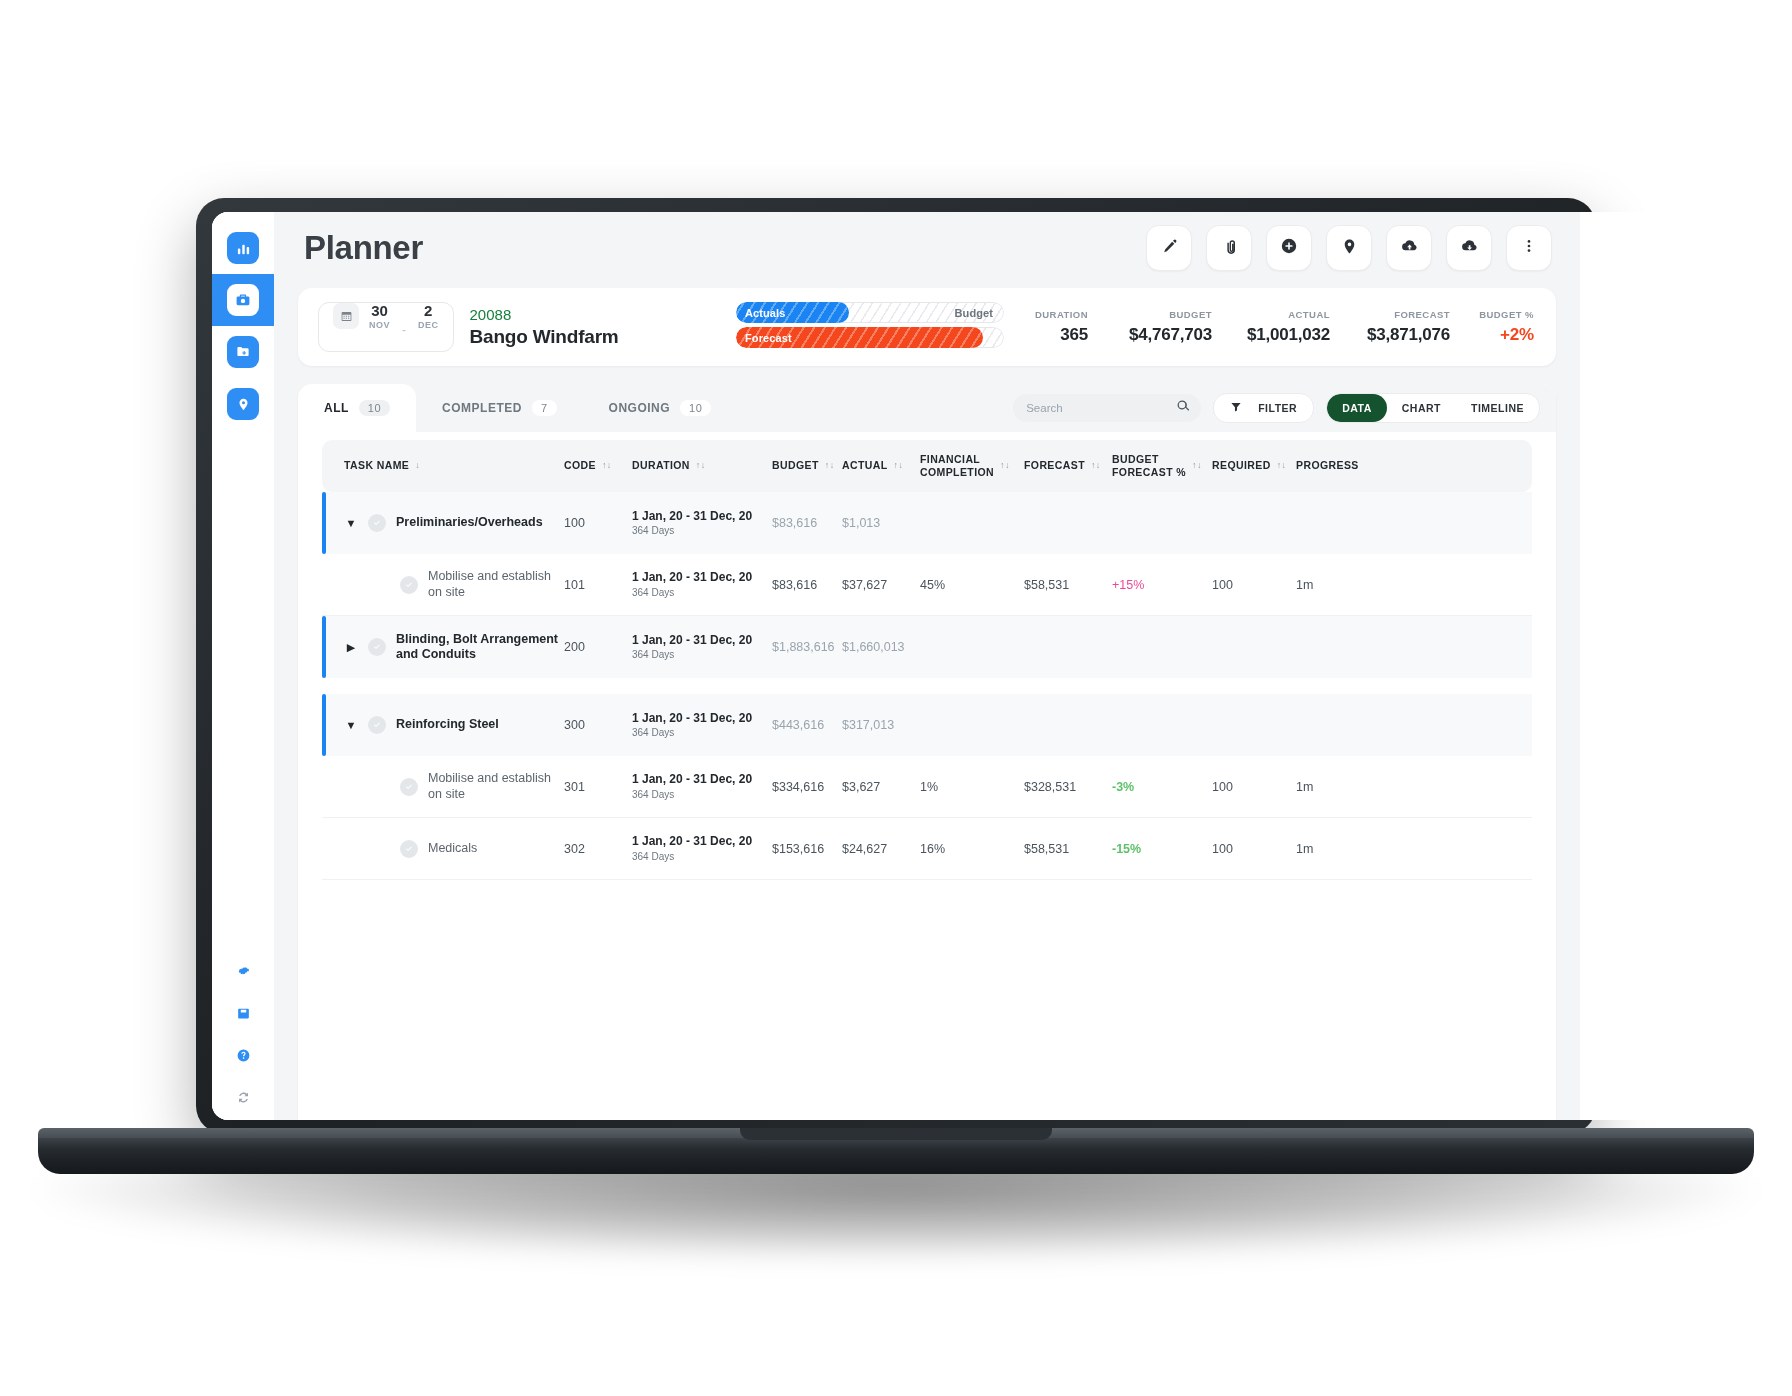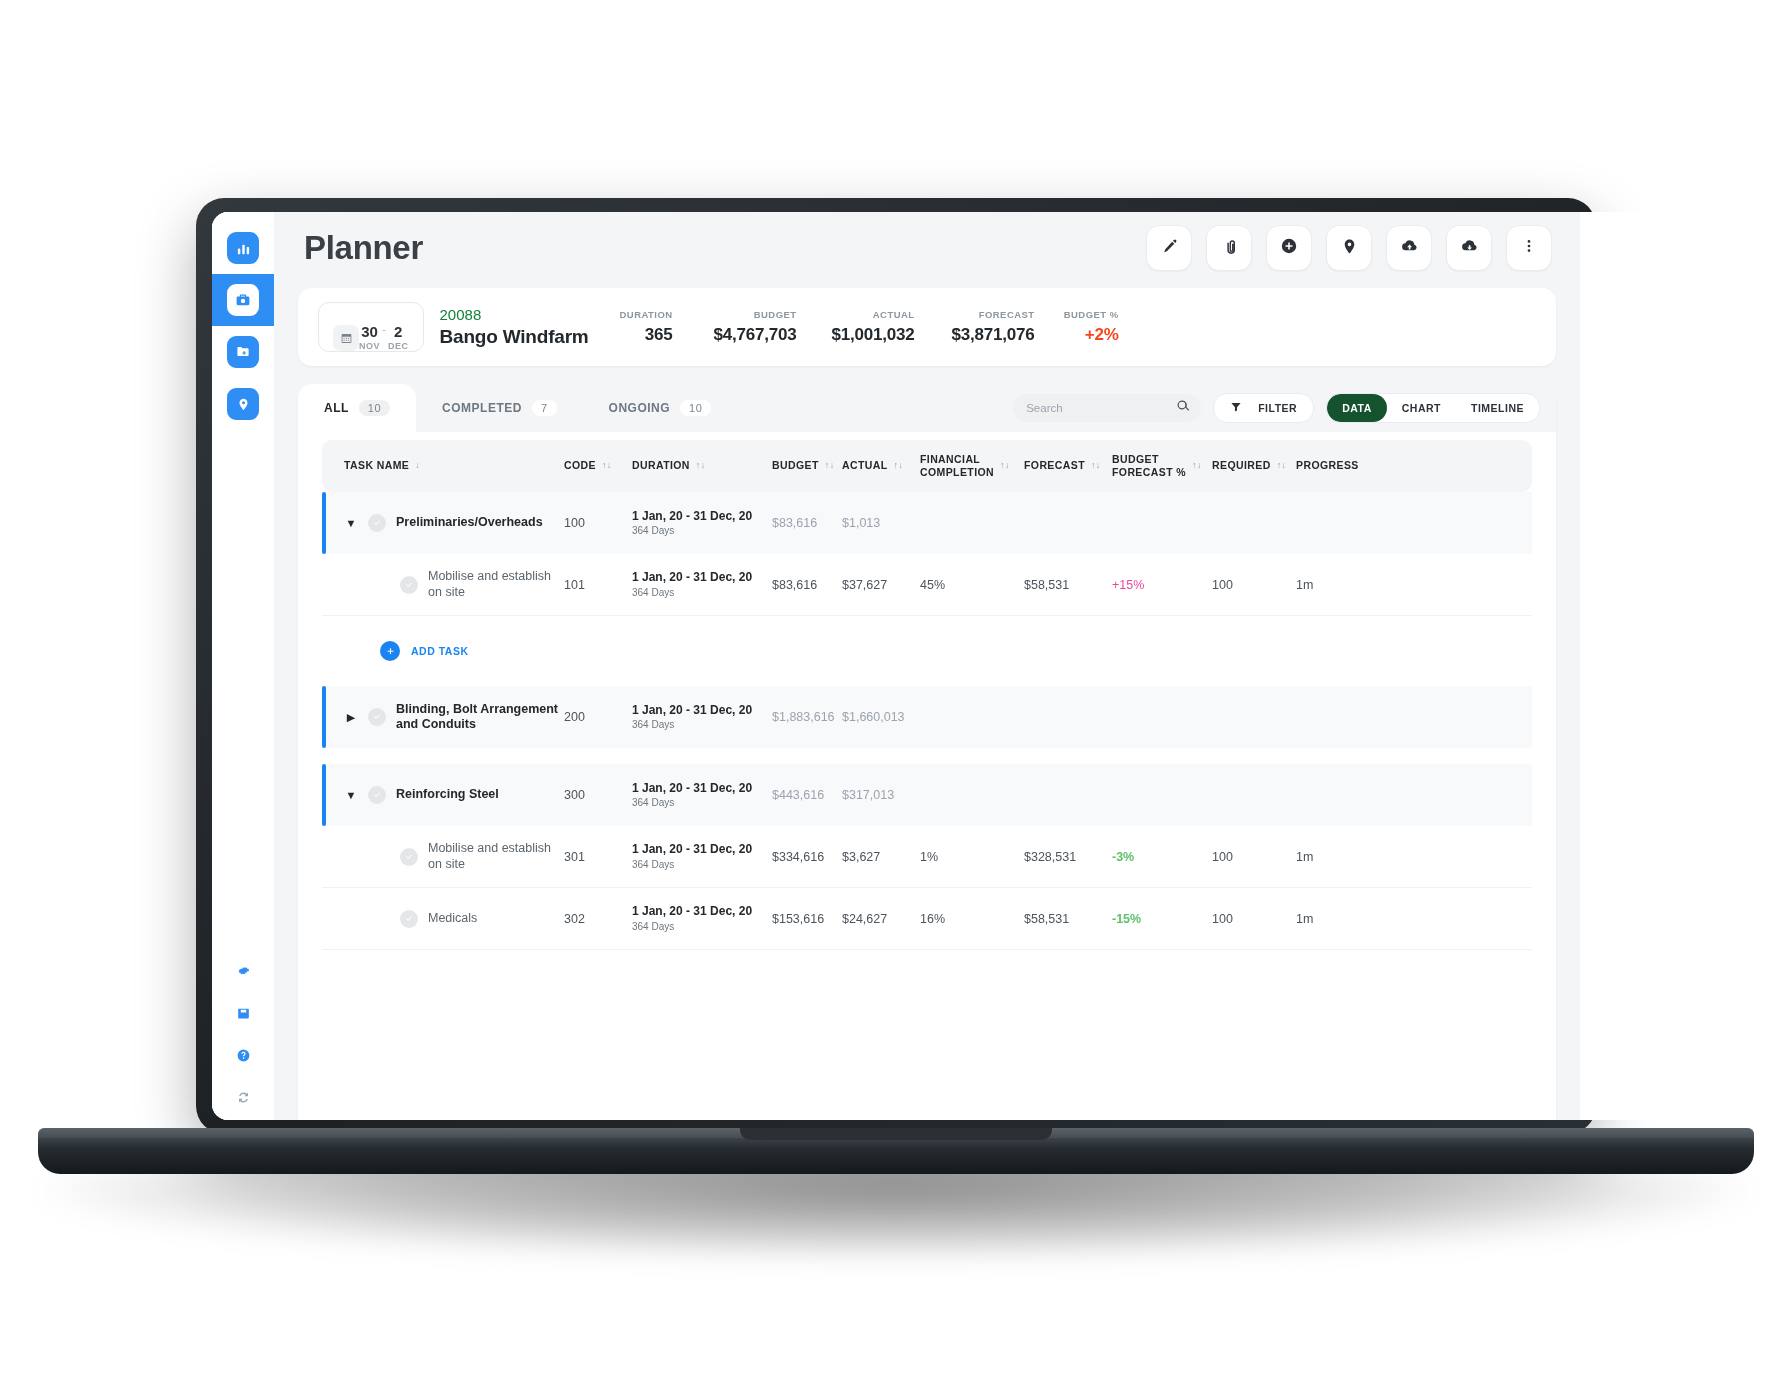--- a/index.html
+++ b/index.html
@@ -91,21 +91,21 @@
   .circ-btn svg{fill:#2c3238;}
 
   
   .summary{
     margin:4px 24px 0 24px;background:#ffffff;border-radius:14px;
     height:78px;display:flex;align-items:center;padding:0 22px 0 20px;box-sizing:border-box;
     box-shadow:0 1px 3px rgba(20,25,35,.05);
   }
   .date-badge{
     border:1px solid #e6e8ea;border-radius:11px;height:50px;
-    display:flex;align-items:flex-end;padding:0 14px;box-sizing:border-box;
+    display:flex;align-items:flex-start;padding:0 14px;gap:10px;box-sizing:border-box;
     cursor:pointer;
   }
   .cal-chip{
     width:26px;height:26px;border-radius:7px;background:#f1f2f4;
     display:flex;align-items:center;justify-content:center;
   }
   .cal-chip svg{fill:#7b848d;}
   .dpart{text-align:center;line-height:1;}
   .dpart .dnum{font-size:15px;font-weight:700;color:#2c3238;}
   .dpart .dmon{font-size:9px;font-weight:700;color:#9aa4ae;letter-spacing:.5px;margin-top:3px;}
@@ -398,20 +398,37 @@
               <div class="dnum">2</div>
               <div class="dmon">DEC</div>
             </div>
           </div>
 
           <div class="proj">
             <div class="pid">20088</div>
             <div class="pname">Bango Windfarm</div>
           </div>
 
+          <div class="bars">
+            <div class="bar-row">
+              <div class="bar-track"></div>
+              <div class="bar-fill blue" id="actuals-fill" style="width: 42%;">
+                <div class="bar-hatch"></div>
+              </div>
+              <div class="bar-label left">Actuals</div>
+              <div class="bar-label right">Budget</div>
+            </div>
+            <div class="bar-row">
+              <div class="bar-track"></div>
+              <div class="bar-fill orange" id="forecast-fill" style="width: 92%;">
+                <div class="bar-hatch"></div>
+              </div>
+              <div class="bar-label left">Forecast</div>
+            </div>
+          </div>
 
           <div class="metrics" id="metrics">
               <div class="metric" style="width: 62px;">
                 <div class="mk">DURATION</div>
                 <div class="mv">365</div>
               </div>
               <div class="metric" style="width: 102px;">
                 <div class="mk">BUDGET</div>
                 <div class="mv">$4,767,703</div>
               </div>
@@ -554,28 +571,20 @@
                     <div class="d2">364 Days</div>
                   </div>
                   <div class="cell" style="width: 70px; flex: 0 0 70px; padding: 0px;">$83,616</div>
                   <div class="cell" style="width: 78px; flex: 0 0 78px; padding: 0px;">$37,627</div>
                   <div class="cell" style="width: 104px; flex: 0 0 104px; padding: 0px;">45%</div>
                   <div class="cell" style="width: 88px; flex: 0 0 88px; padding: 0px;">$58,531</div>
                   <div class="cell val-pos" style="width: 100px; flex: 0 0 100px; padding: 0px;">+15%</div>
                   <div class="cell" style="width: 84px; flex: 0 0 84px; padding: 0px;">100</div>
                   <div class="cell" style="width: 80px; flex: 0 0 80px; padding: 0px;">1m</div>
                 </div>
-                <div class="addtask">
-                  <span class="plus">
-                    <svg width="11" height="11" viewBox="0 0 16 16">
-                      <path d="M7.2 3.4h1.6v3.4h3.4v1.6H8.8v3.4H7.2V8.4H3.8V6.8h3.4z"></path>
-                    </svg>
-                  </span>
-                  <span class="lbl">ADD TASK</span>
-                </div>
                 <div class="row group">
                   <div class="cell c-name" style="width: 242px; flex: 0 0 242px; padding: 0px 0px 0px 22px;">
                     <span class="caret">▶</span>
                     <span class="check">
                       <svg width="10" height="10" viewBox="0 0 16 16">
                         <path d="M6.4 11.2L3.2 8l1.1-1.1 2.1 2.1 5-5L12.5 5z"></path>
                       </svg>
                     </span>
                     <span class="tname">Blinding, Bolt Arrangement and Conduits</span>
                   </div>

